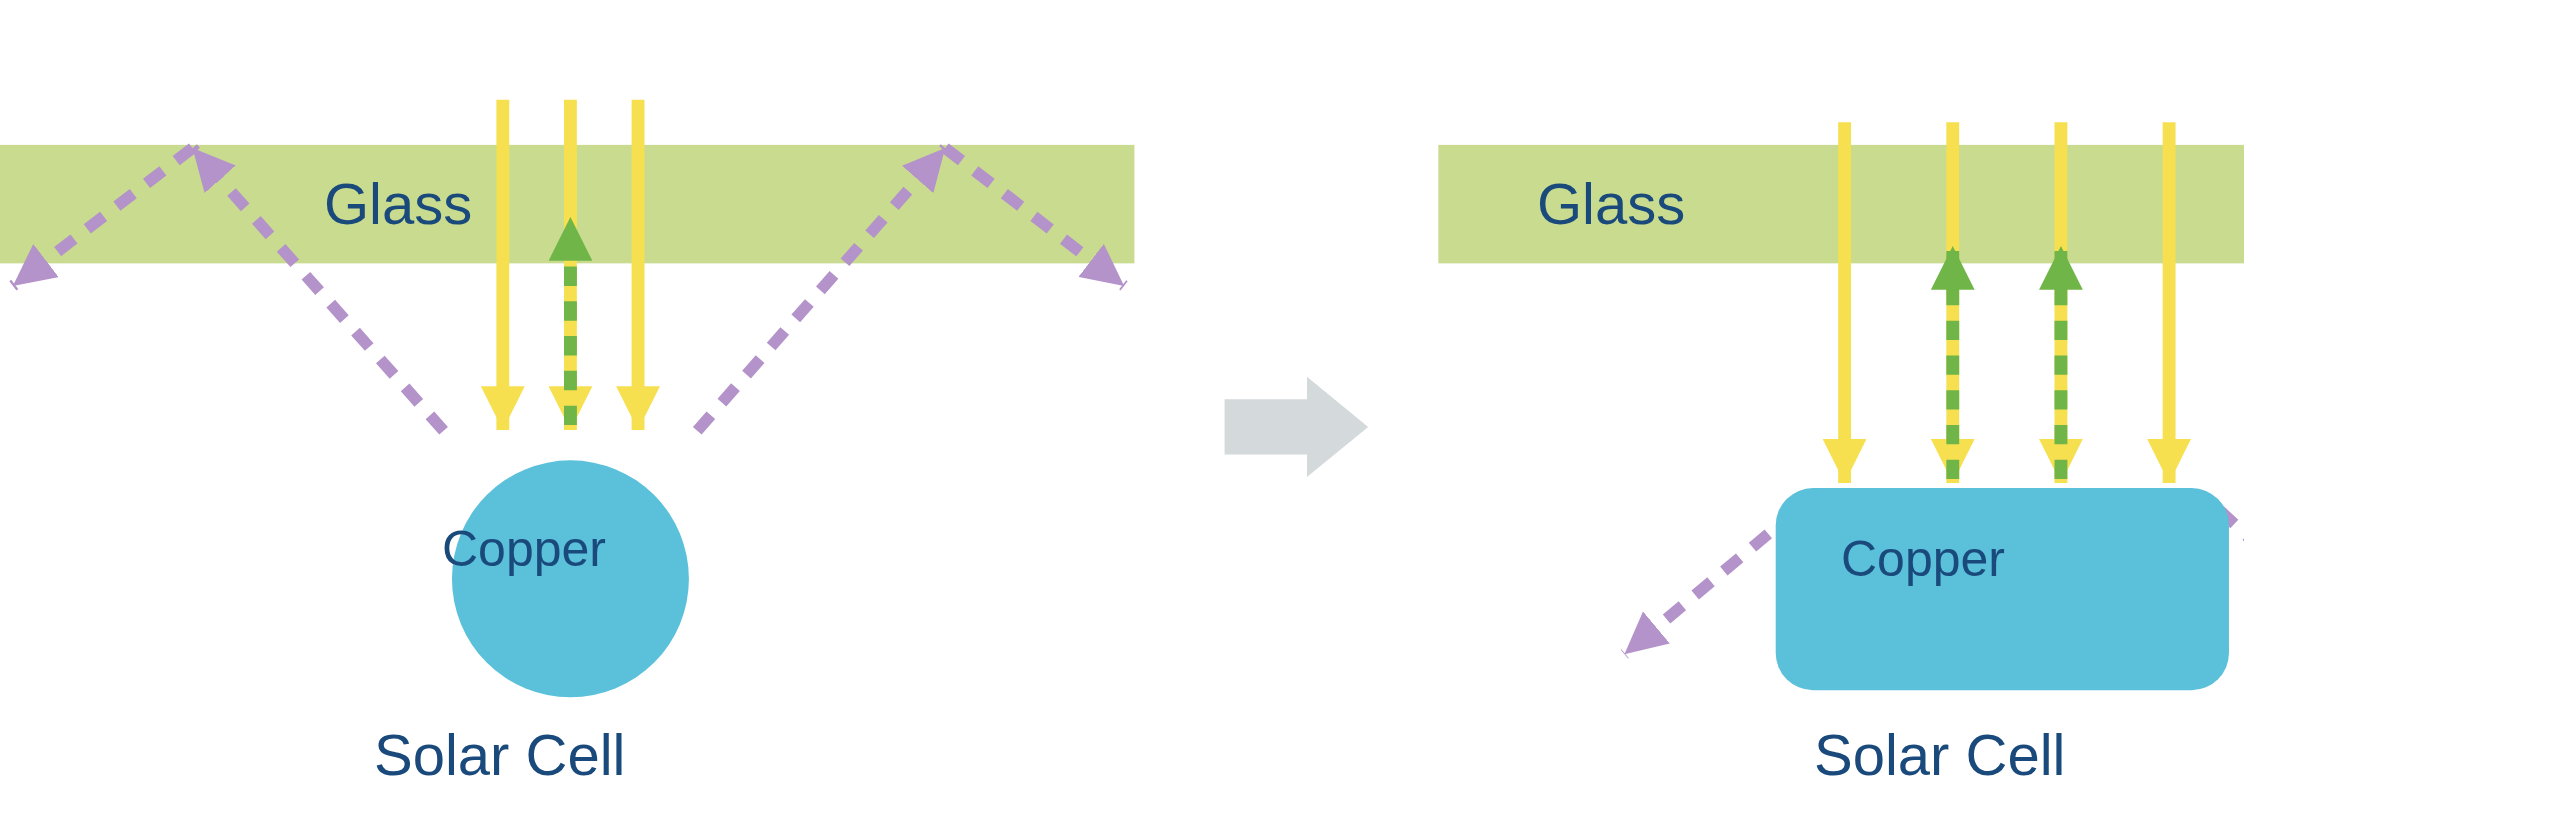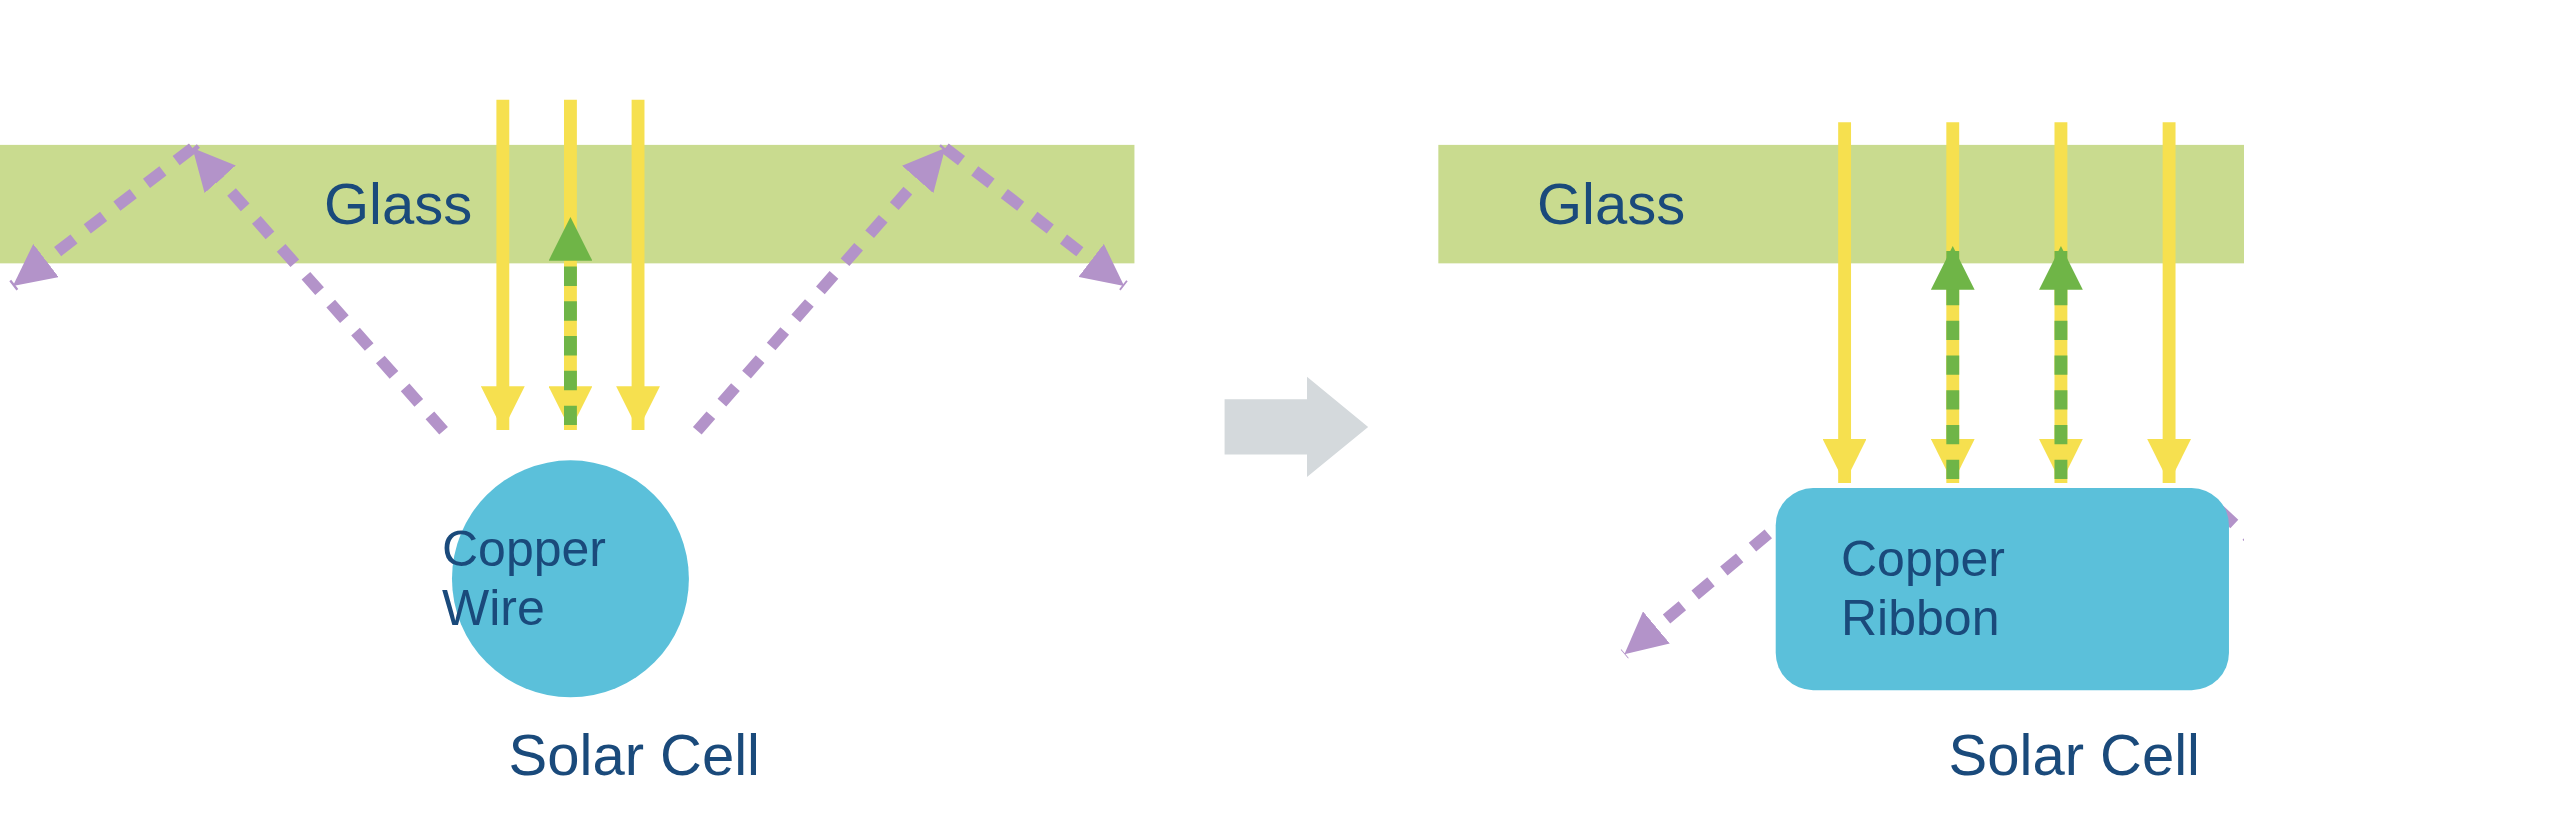--- a/index.html
+++ b/index.html
@@ -57,21 +57,21 @@
     line-height: 58px;
   }
   .component-label {
     font-size: 50px;
     line-height: 59px;
     white-space: normal;
   }
   .cell-label {
     font-size: 58px;
     line-height: 58px;
-    text-align: right;
+    text-align: left;
   }
 </style>
 </head>
 <body>
 
 <div class="canvas">
 
   <svg class="diagram-svg" viewBox="0 0 4001 1272" xmlns="http://www.w3.org/2000/svg">
     <defs>
       <marker id="m-yellow" viewBox="0 0 10 10" refX="10" refY="5" markerWidth="3.4" markerHeight="3.4" orient="auto">
@@ -127,26 +127,24 @@
 
     <polygon points="1902,620 2030,620 2030,585 2125,663 2030,741 2030,706 1902,706" class="fill-gray"></polygon>
   </svg>
 
   <div class="label glass-label" style="left:324px; top:175px;">Glass</div>
 
   <div class="label glass-label" style="left:1537px; top:175px;">Glass</div>
 
   <div class="label component-label" style="left:442px; top:520px; width:258px;">
     <div>Copper</div>
-    <div>Wire</div>
   </div>
 
   <div class="label component-label" style="left:1841px; top:530px; width:322px;">
     <div>Copper</div>
-    <div>Ribbon</div>
   </div>
 
   <div class="label cell-label" style="left:374px; top:726px; width:386px;">Solar Cell</div>
 
   <div class="label cell-label" style="left:1814px; top:726px; width:386px;">Solar Cell</div>
 
 </div>
 
 
 </body></html>

